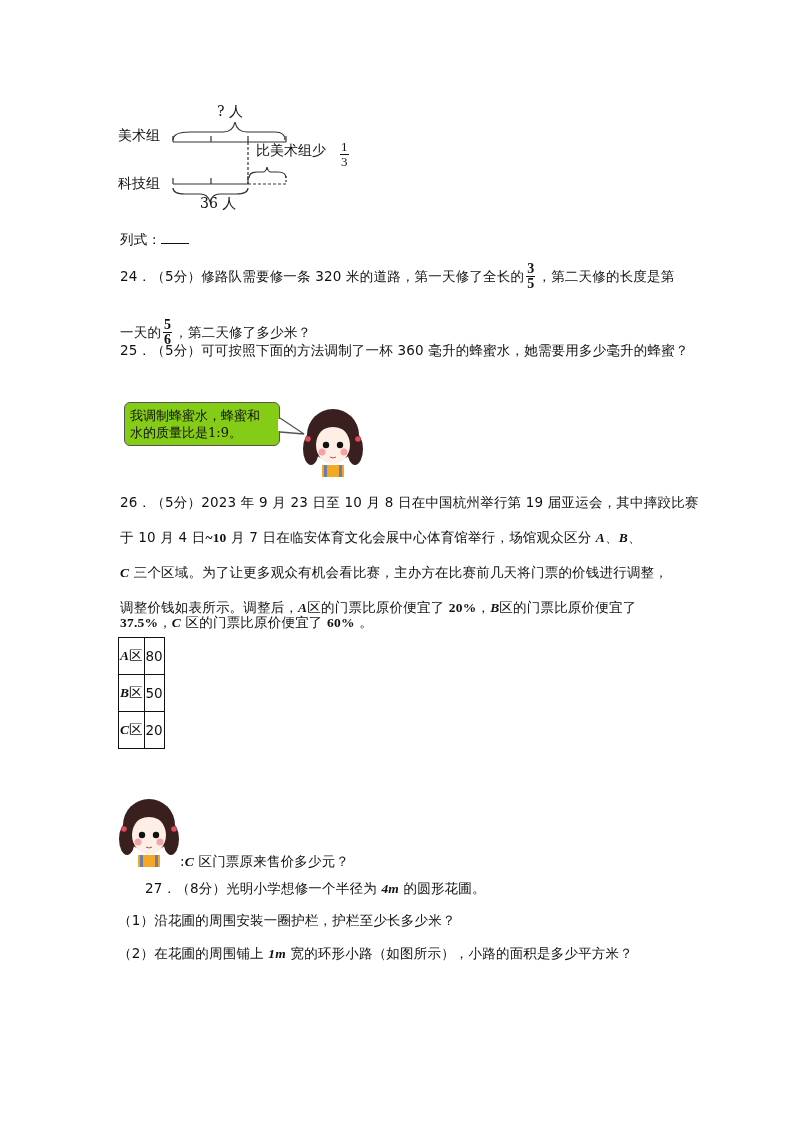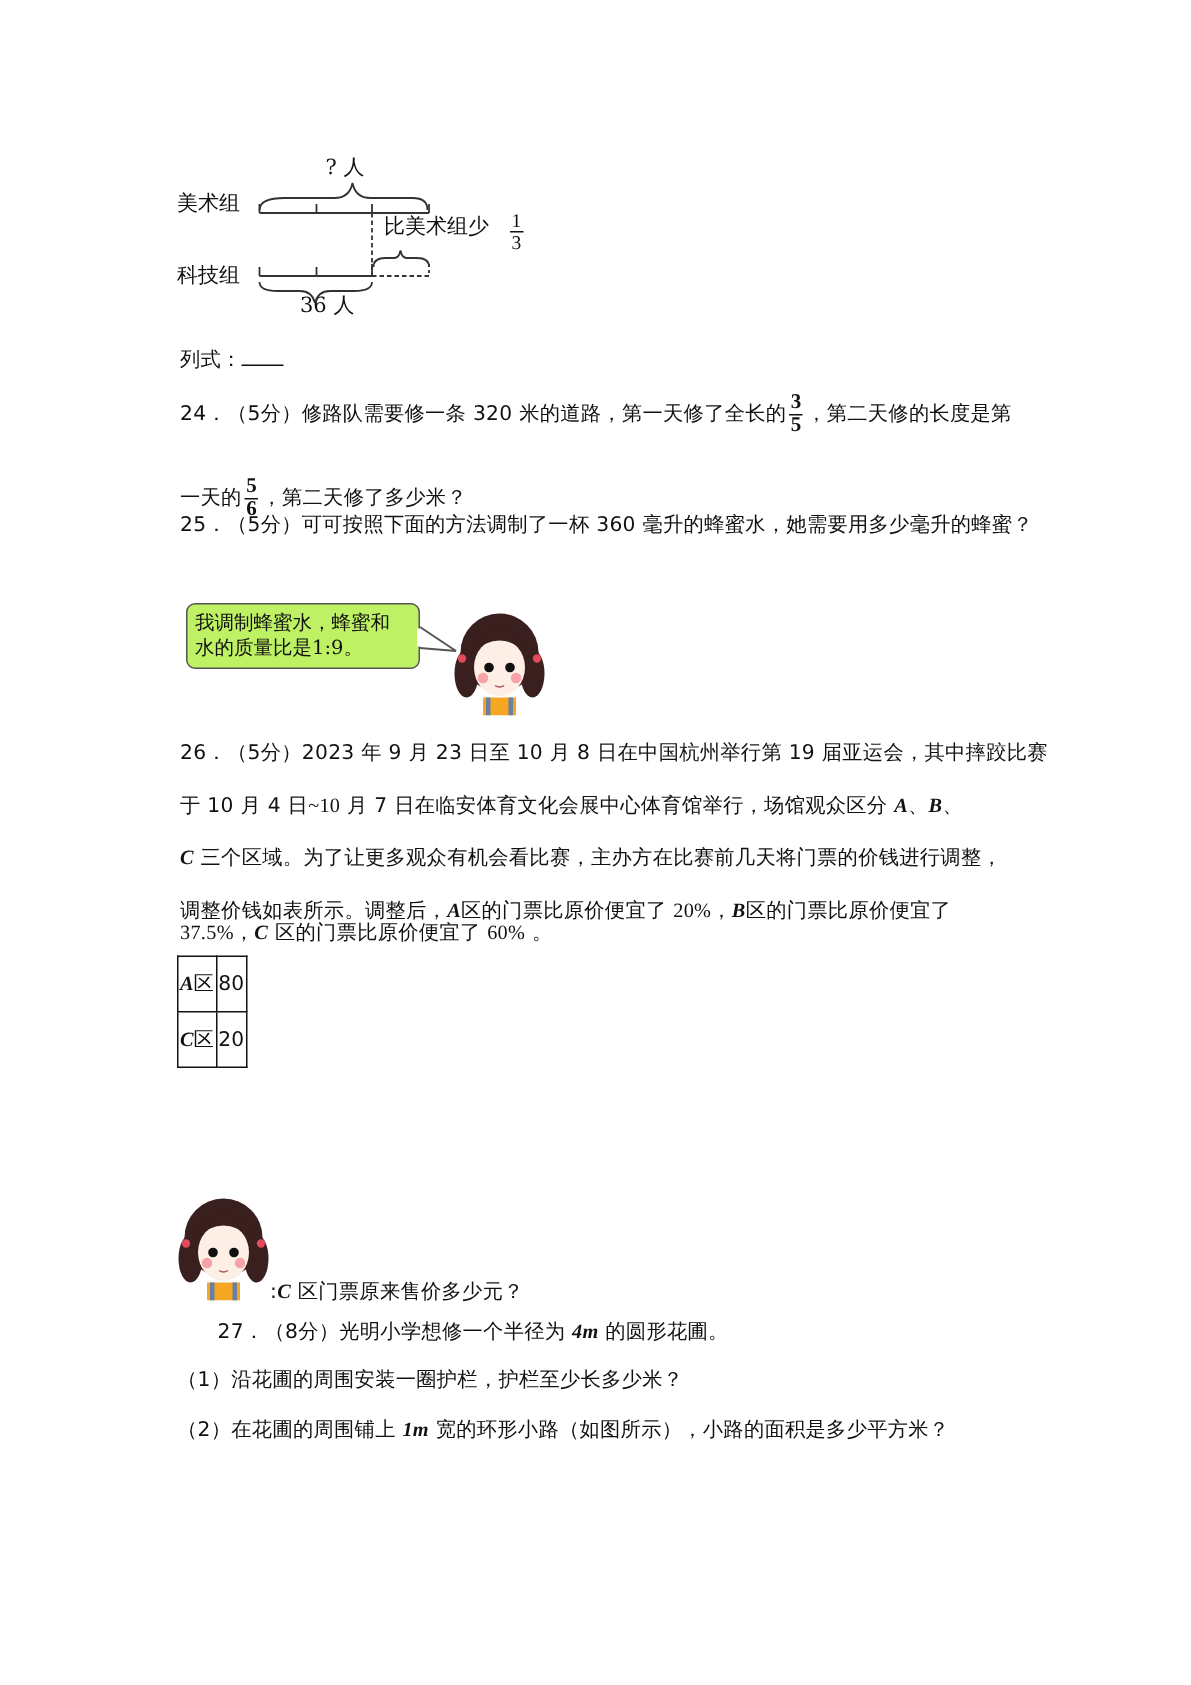--- a/index.html
+++ b/index.html
@@ -2,28 +2,28 @@
 <html><head>
 <meta charset="utf-8">
 <style>
   html, body { margin: 0; padding: 0; background: #ffffff; }
   body { width: 794px; height: 1123px; position: relative; overflow: hidden;
          font-family: "DejaVu Sans", "Liberation Sans", sans-serif; color: #111; }
   .abs { position: absolute; }
   .line { position: absolute; left: 120px; font-size: 13.5px; white-space: nowrap; line-height: 20px; letter-spacing: 0.2px; }
   .serif { font-family: "DejaVu Serif", "Liberation Serif", serif; }
   .bi { font-family: "Liberation Serif", "DejaVu Serif", serif; font-weight: bold; font-style: italic; }
-  .b { font-family: "Liberation Serif", "DejaVu Serif", serif; font-weight: normal; text-align: center; }
+  .b { font-family: "Liberation Serif", "DejaVu Serif", serif; font-weight: bold; text-align: center; }
   .frac { display: inline-block; vertical-align: middle; text-align: center; font-family: "Liberation Serif", serif; font-weight: bold; font-size: 14px; line-height: 14px; margin: 0 2px; }
   .frac .num { display: block; border-bottom: 1px solid #111; padding: 0 1px; }
   .frac .den { display: block; }
   .blank { display: inline-block; width: 28px; border-bottom: 1.5px solid #111; height: 14px; vertical-align: baseline; }
   table.price { position: absolute; left: 118px; top: 637px; border-collapse: collapse; font-size: 13.5px; }
   table.price td { border: 1.5px solid #111; text-align: center; }
-  .bubble { position: absolute; left: 124px; top: 402px; width: 156px; height: 44px; border: 1.3px solid #555; border-radius: 6px; background: #bef264;
+  .bubble { position: absolute; left: 124px; top: 402px; width: 156px; height: 44px; border: 1.3px solid #555; border-radius: 6px; background: #84cc16;
             font-family: "DejaVu Serif", serif; font-size: 13px; line-height: 17px; padding: 4px 5px; box-sizing: border-box; }
 </style>
 </head>
 <body>
 
 <div>
   <span class="abs serif" style="left:217px;top:103px;font-size:14px;">? 人</span>
   <span class="abs serif" style="left:118px;top:127px;font-size:14px;">美术组</span>
   <span class="abs serif" style="left:118px;top:175px;font-size:14px;">科技组</span>
   <span class="abs serif" style="left:256px;top:142px;font-size:14px;">比美术组少</span>
@@ -117,20 +117,24 @@
   <span class="b">37.5%</span><span>，</span><span class="bi">C</span><span> 区的门票比原价便宜了 </span><span class="b">60%</span><span> 。</span>
 </div>
 
 <table class="price">
   <tbody>
   <tr>
     <td style="height:34px;"><span class="bi">A</span><span>区</span></td>
     <td style="height:34px;margin-left:44px;">80</td>
   </tr>
   <tr>
+    <td style="height:34px;"><span class="bi">B</span><span>区</span></td>
+    <td style="height:34px;">50</td>
+  </tr>
+  <tr>
     <td style="height:34px;"><span class="bi">C</span><span>区</span></td>
     <td style="height:34px;">20</td>
   </tr>
 </tbody>
   </table>
 
 <svg class="abs" style="left:118px;top:795px;" width="62" height="72" viewBox="0 0 62 72">
   <ellipse cx="31" cy="30" rx="26" ry="26" fill="#3a1f1f"></ellipse>
   <ellipse cx="9" cy="44" rx="8" ry="16" fill="#3a1f1f"></ellipse>
   <ellipse cx="53" cy="44" rx="8" ry="16" fill="#3a1f1f"></ellipse>

